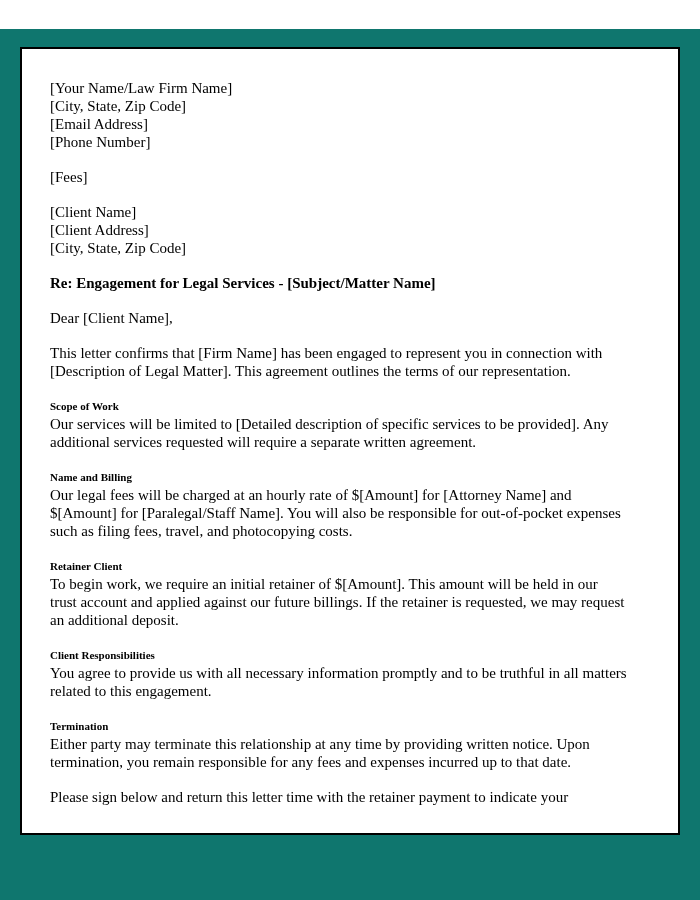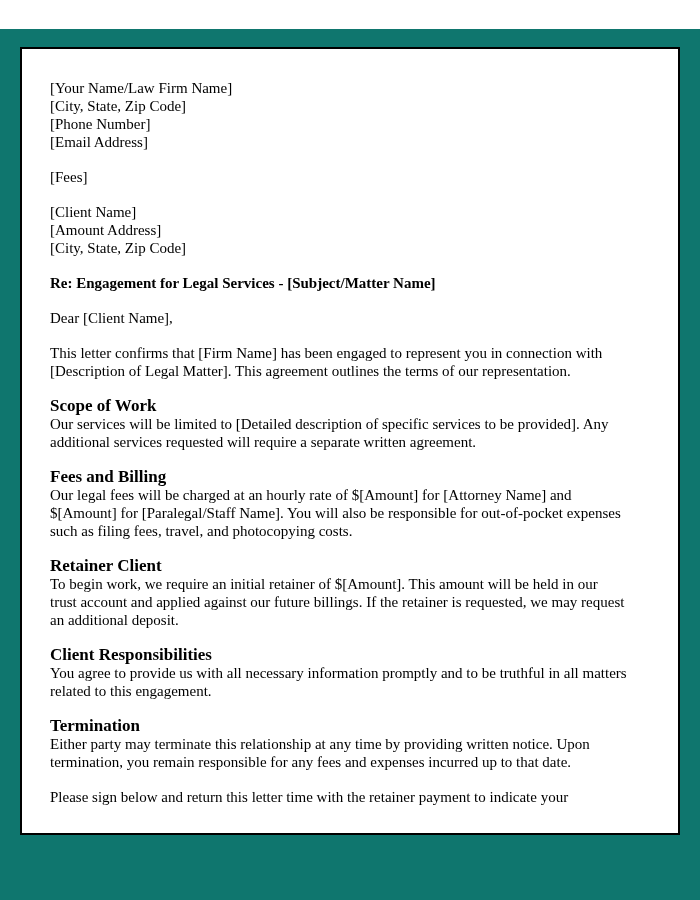--- a/index.html
+++ b/index.html
@@ -29,62 +29,62 @@
     overflow: hidden;
     font-size: 15px;
     line-height: 18px;
   }
   .block { margin: 0 0 17px 0; }
   .line { margin: 0; }
   p { margin: 0 0 17px 0; }
   .bold { font-weight: bold; }
   section { margin: 0 0 17px 0; }
   section h3 {
-    font-size: 17px;
+    font-size: 11px;
     line-height: 18px;
     font-weight: bold;
     margin: 0;
   }
   section p { margin: 0; }
   .nowrap { white-space: nowrap; }
 </style>
 </head>
 <body>
 
 <div class="canvas">
   <div class="page">
 
     <div class="block">
       <div class="line">[Your Name/Law Firm Name]</div>
       <div class="line">[City, State, Zip Code]</div>
+      <div class="line">[Email Address]</div>
       <div class="line">[Phone Number]</div>
-      <div class="line">[Email Address]</div>
     </div>
 
     <p>[Fees]</p>
 
     <div class="block">
       <div class="line">[Client Name]</div>
-      <div class="line">[Amount Address]</div>
+      <div class="line">[Client Address]</div>
       <div class="line">[City, State, Zip Code]</div>
     </div>
 
     <p class="bold">Re: Engagement for Legal Services - [Subject/Matter Name]</p>
 
     <p>Dear [Client Name],</p>
 
     <p>This letter confirms that [Firm Name] has been engaged to represent you in connection with [Description of Legal Matter]. This agreement outlines the terms of our representation.</p>
 
     <section>
       <h3>Scope of Work</h3>
       <p>Our services will be limited to [Detailed description of specific services to be provided]. Any additional services requested will require a separate written agreement.</p>
     </section>
 
     <section>
-      <h3>Fees and Billing</h3>
+      <h3>Name and Billing</h3>
       <p>Our legal fees will be charged at an hourly rate of $[Amount] for [Attorney Name] and $[Amount] for [Paralegal/Staff Name]. You will also be responsible for out-of-pocket expenses such as filing fees, travel, and photocopying costs.</p>
     </section>
 
     <section>
       <h3>Retainer Client</h3>
       <p>To begin work, we require an initial retainer of $[Amount]. This amount will be held in our trust account and applied against our future billings. If the retainer is requested, we may request an additional deposit.</p>
     </section>
 
     <section>
       <h3>Client Responsibilities</h3>

